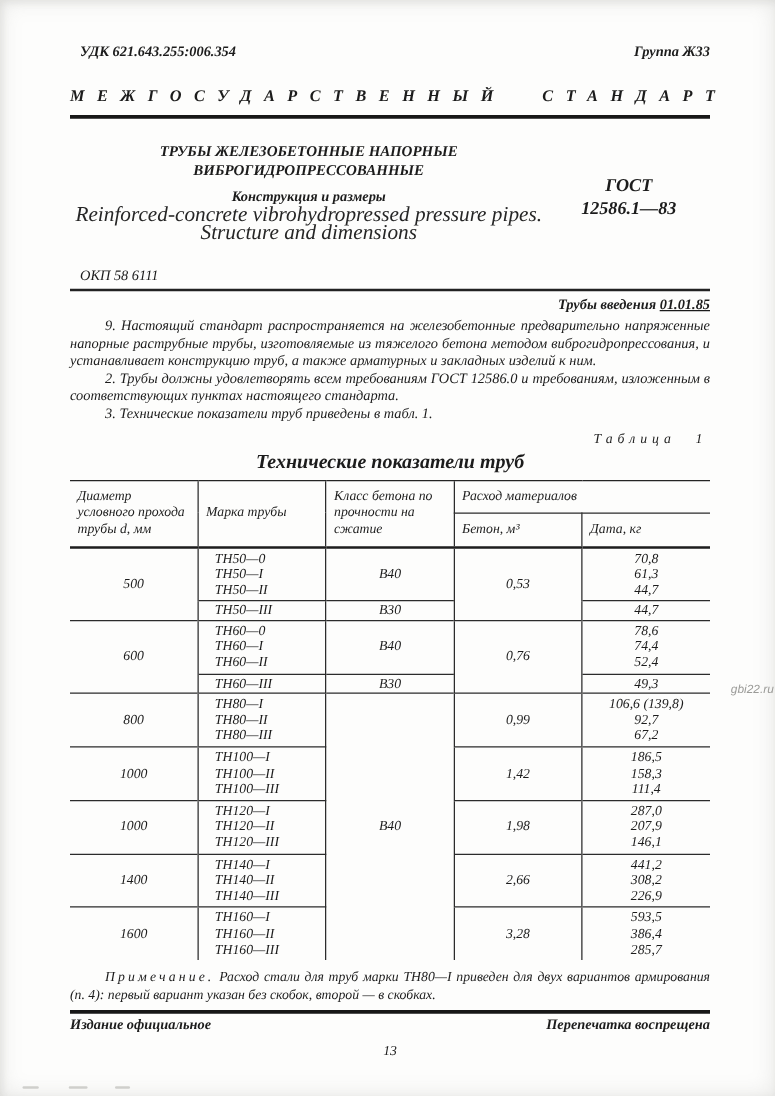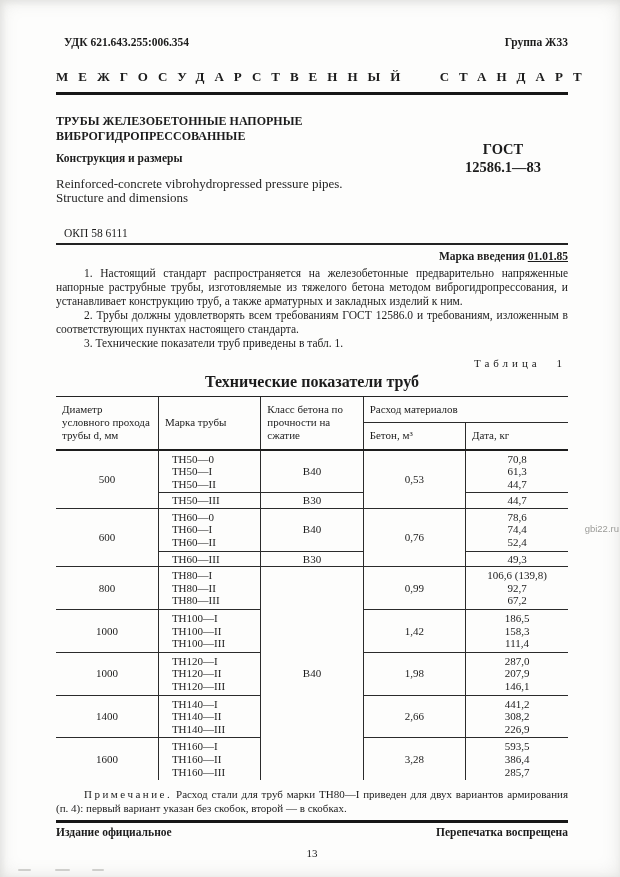--- a/index.html
+++ b/index.html
@@ -9,20 +9,21 @@
     -webkit-font-smoothing:antialiased;
   }
   .sheet{
     position:relative;
     width:620px;height:877px;
     margin:0 auto;
     background:#fdfdfc;
     color:#1c1c1c;
     overflow:hidden;
     box-shadow:inset 0 0 18px rgba(120,120,115,.18), inset 2px 2px 6px rgba(120,120,115,.12);
+    font-style:italic;
   }
   .content{
     position:relative;
     margin:0 26px 0 56px;
     width:512px;
   }
   
   .topmeta{
     display:flex;justify-content:space-between;
     padding-top:36px;
@@ -33,25 +34,25 @@
   .standard-name{
     margin-top:21px;
     text-align:center;
     font-size:13px;font-weight:bold;
     letter-spacing:10px;word-spacing:16px;
     white-space:nowrap;
   }
   .rule-thick{margin-top:7px;height:3px;background:#171717;}
   
   .title-row{display:flex;margin-top:19px;}
-  .title-left{width:382px;text-align:left;}
+  .title-left{width:382px;text-align:center;}
   .title-right{flex:1;text-align:center;}
   .doc-title{font-size:12px;font-weight:bold;line-height:14.5px;}
   .doc-subtitle{margin-top:9px;font-size:11.5px;font-weight:bold;}
-  .doc-title-en{margin-top:13px;font-size:13px;line-height:13.5px;color:#262626;}
+  .doc-title-en{margin-top:1px;font-size:17px;line-height:13.5px;color:#262626;}
   .gost{margin-top:27px;font-size:14.5px;font-weight:bold;line-height:17.5px;}
   
   .okp{margin-top:23px;font-size:11.5px;padding-left:8px;}
   .rule-thin{margin-top:4px;height:1.5px;background:#222;}
   .intro-date{
     margin-top:5px;text-align:right;
     font-size:11.5px;font-weight:bold;
   }
   .intro-date .u{text-decoration:underline;}
   
@@ -110,21 +111,21 @@
   
   .rule-bottom{margin-top:5px;height:2.5px;background:#171717;}
   .footer-row{
     margin-top:3px;
     display:flex;justify-content:space-between;
     font-size:11.5px;font-weight:bold;
   }
   .page-num{margin-top:9px;text-align:center;font-size:11px;}
   
   .watermark{
-    position:absolute;right:1px;top:523px;
+    position:absolute;right:1px;top:546px;
     font-family:"Liberation Sans","DejaVu Sans",sans-serif;
     font-size:9.5px;color:#9b9b98;
   }
   .scan-mark{position:absolute;height:2px;background:#cfcfcc;border-radius:1px;}
   .scan-mark.m1{left:18px;top:869px;width:13px;}
   .scan-mark.m2{left:55px;top:869px;width:15px;}
   .scan-mark.m3{left:92px;top:869px;width:12px;}
 </style>
 </head>
 <body>
@@ -157,26 +158,26 @@
           <div>ГОСТ</div>
           <div>12586.1—83</div>
         </div>
       </div>
     </div>
 
     <div class="okp">ОКП 58 6111</div>
     <div class="rule-thin"></div>
 
     <div class="intro-date">
-      <span>Марка введения</span>
+      <span>Трубы введения</span>
       <span class="u">01.01.85</span>
     </div>
 
     <div class="paras">
-      <p class="para">1. Настоящий стандарт распространяется на железобетонные предварительно напряженные напорные раструбные трубы, изготовляемые из тяжелого бетона методом виброгидропрессования, и устанавливает конструкцию труб, а также арматурных и закладных изделий к ним.</p>
+      <p class="para">9. Настоящий стандарт распространяется на железобетонные предварительно напряженные напорные раструбные трубы, изготовляемые из тяжелого бетона методом виброгидропрессования, и устанавливает конструкцию труб, а также арматурных и закладных изделий к ним.</p>
       <p class="para">2. Трубы должны удовлетворять всем требованиям ГОСТ 12586.0 и требованиям, изложенным в соответствующих пунктах настоящего стандарта.</p>
       <p class="para">3. Технические показатели труб приведены в табл. 1.</p>
     </div>
 
     <div class="table-label">Таблица 1</div>
     <div class="table-title">Технические показатели труб</div>
 
     <table class="spec">
       <colgroup>
           <col>

